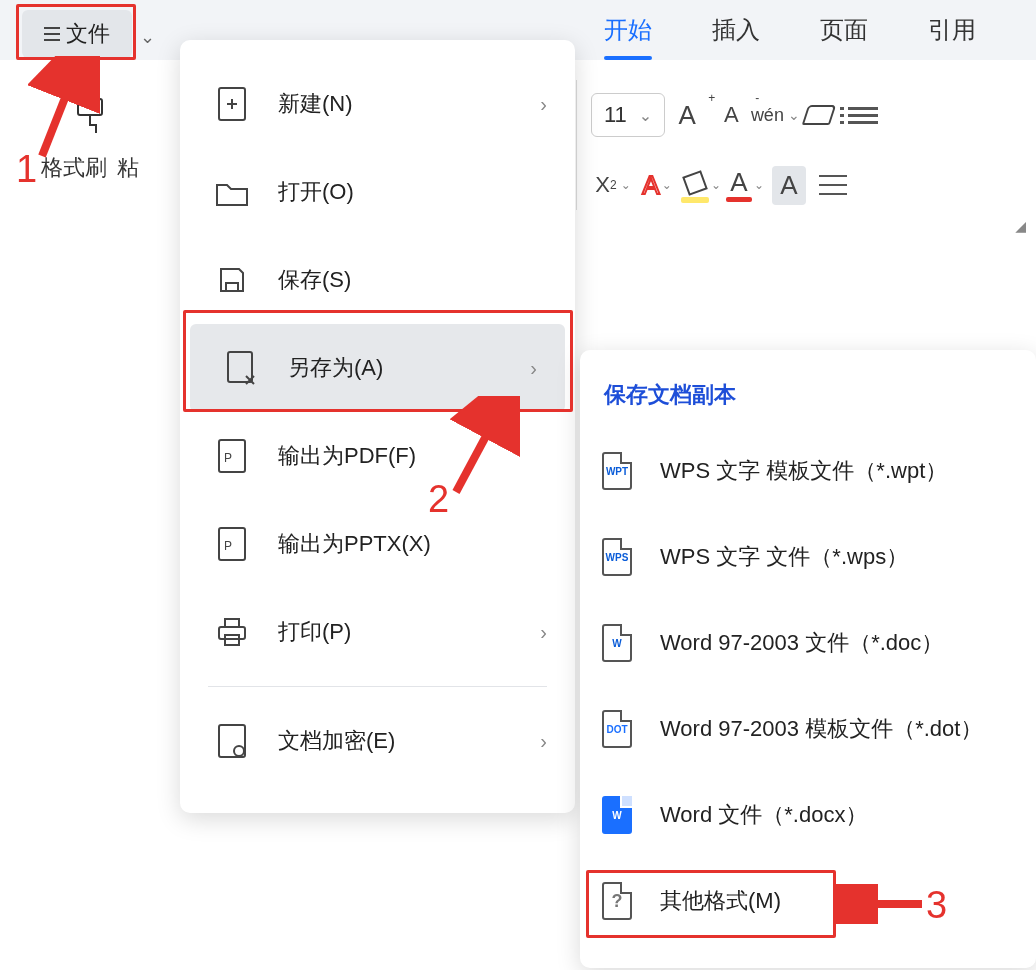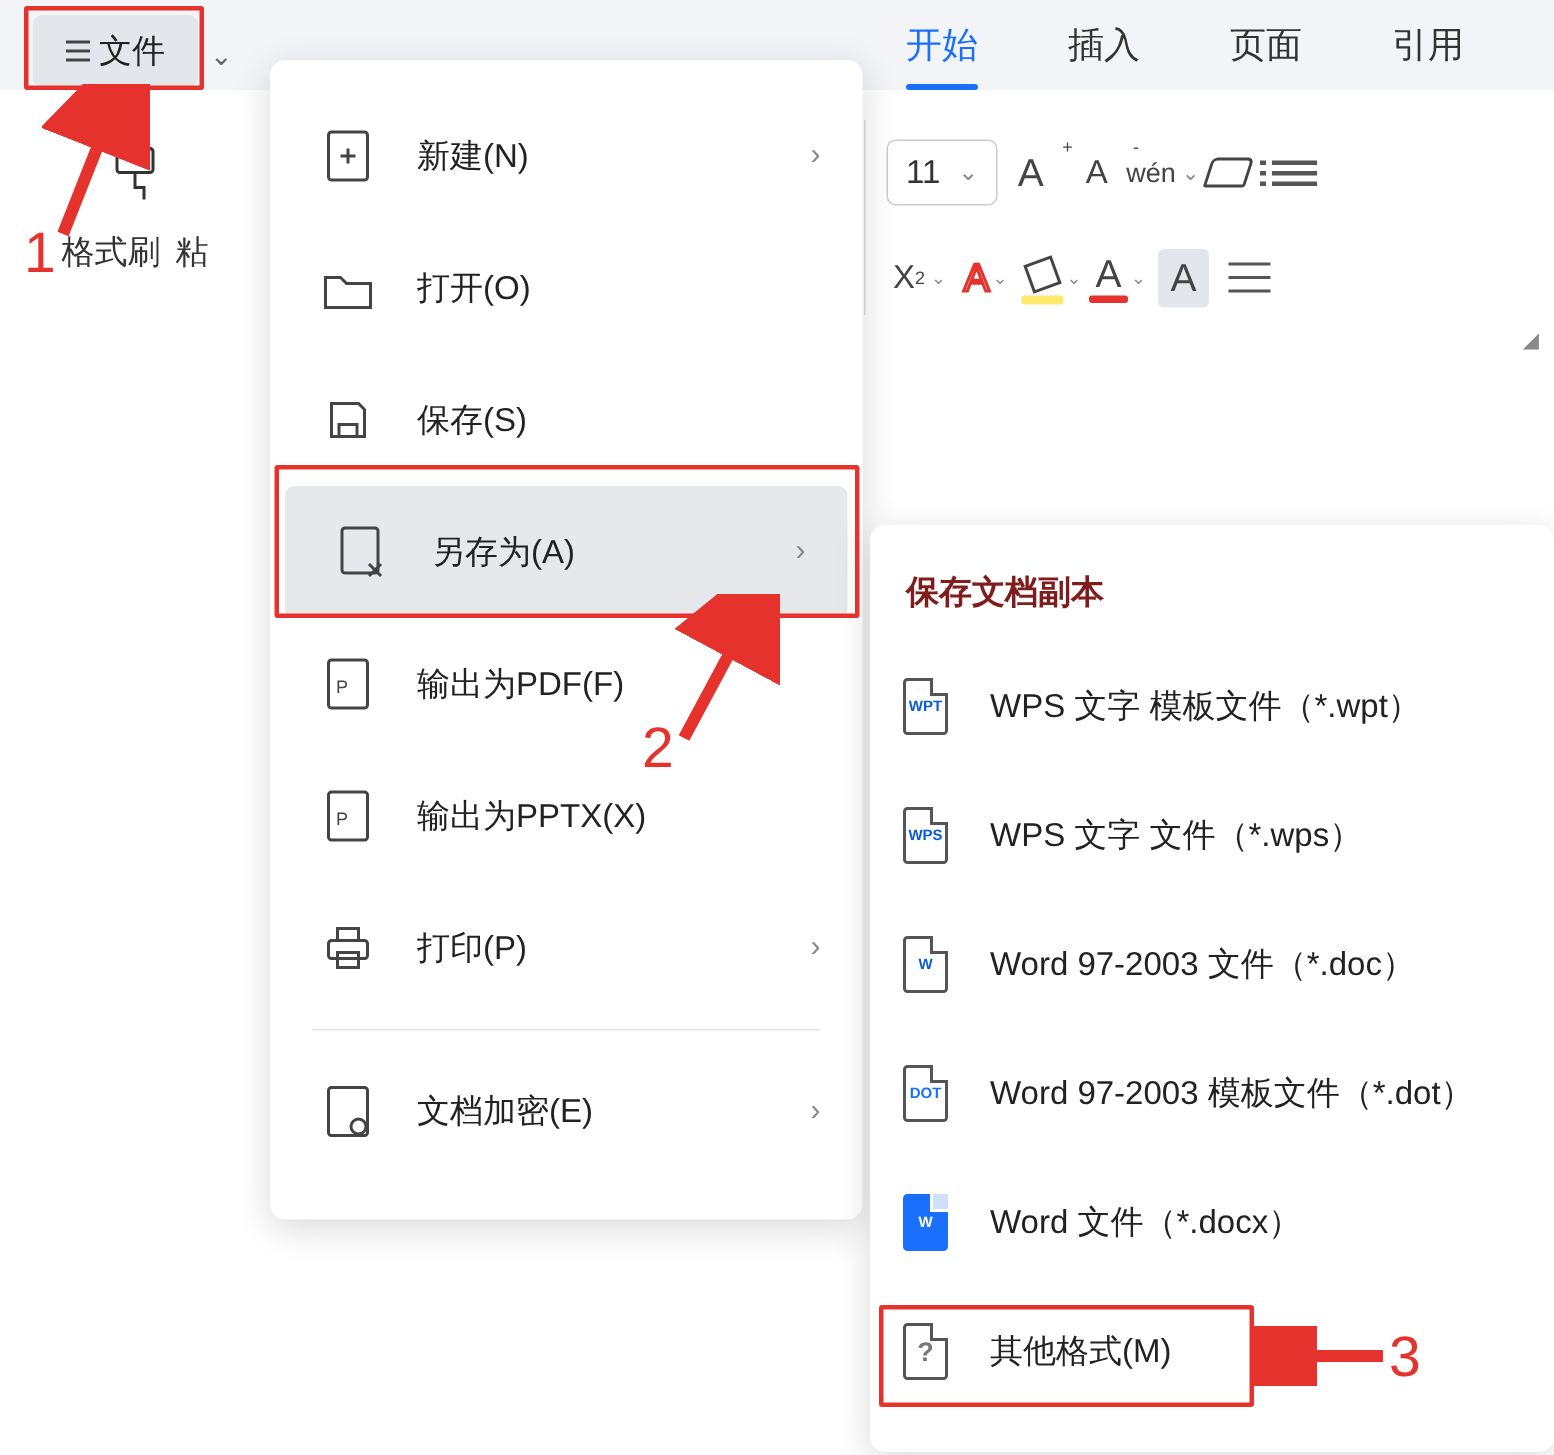--- a/index.html
+++ b/index.html
@@ -293,21 +293,21 @@
     top: 350px;
     width: 456px;
     background: #fff;
     border-radius: 10px;
     box-shadow: 0 6px 24px rgba(0,0,0,.15);
     padding: 24px 12px 24px;
   }
   .submenu-title {
     font-size: 22px;
     font-weight: 700;
-    color: #7f1d1d;
+    color: #1d4ed8;
     padding: 6px 12px 18px;
   }
   .sub-item {
     display: flex;
     align-items: center;
     height: 86px;
     padding: 0 10px;
     gap: 28px;
     font-size: 22px;
     color: #222;

